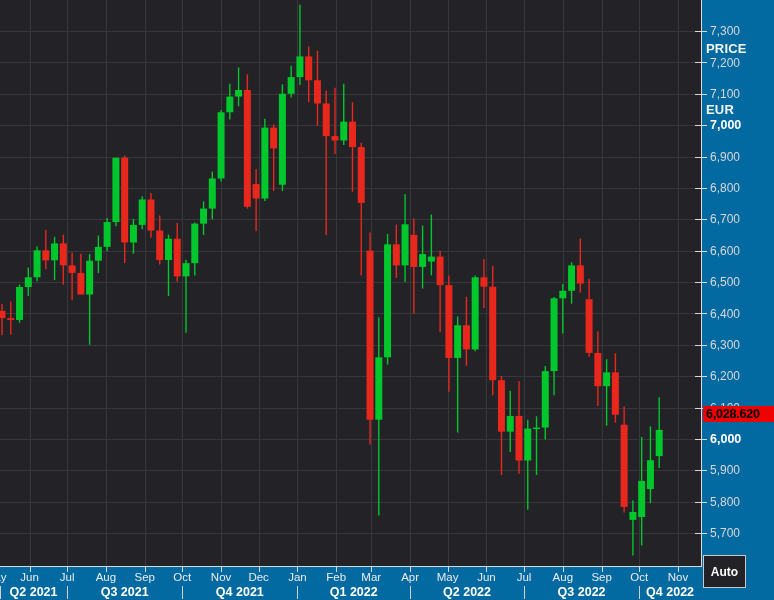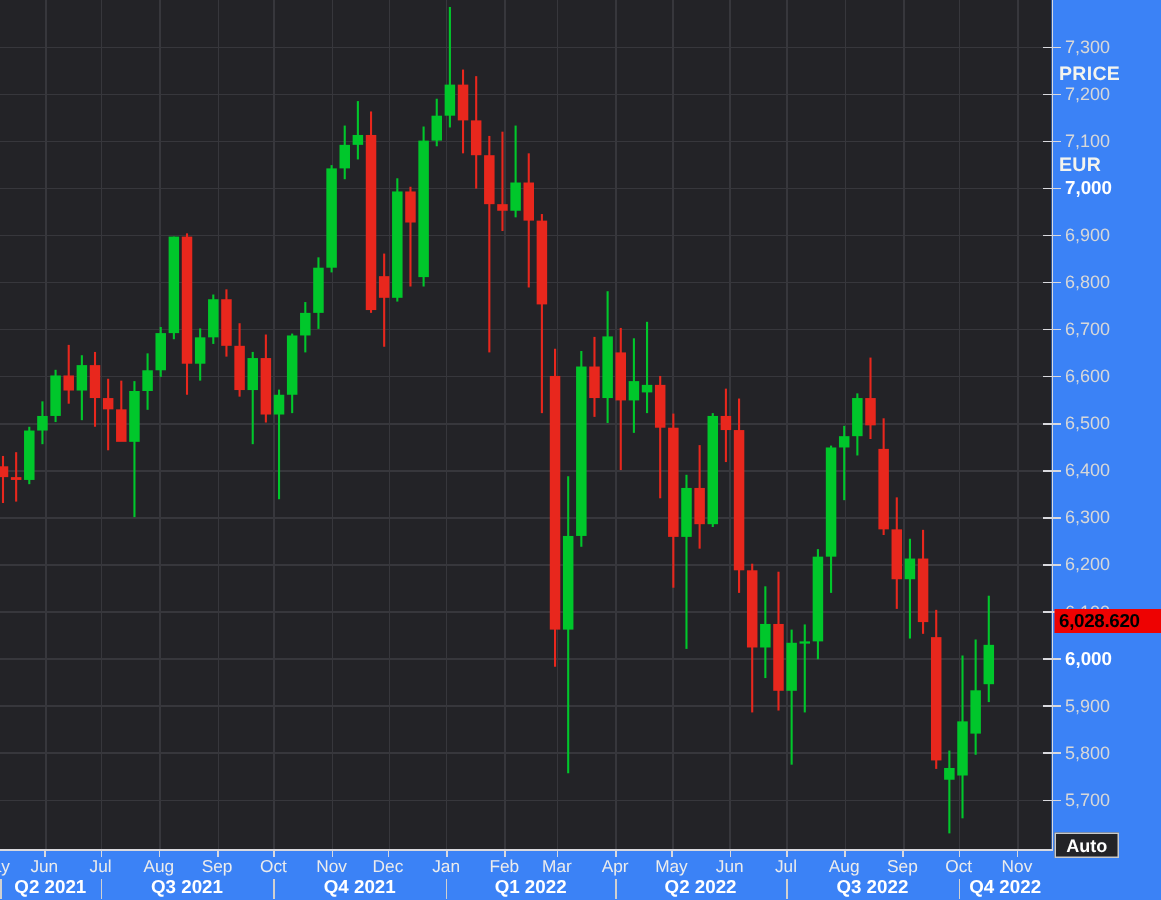--- a/index.html
+++ b/index.html
@@ -1,26 +1,26 @@
 <!DOCTYPE html>
 <html><head>
 <meta charset="utf-8">
 <style>
   html,body{margin:0;padding:0;background:#1e1e22;}
   .stage{position:relative;width:774px;height:600px;overflow:hidden;
-         background:#3b82f6;font-family:"Liberation Sans",sans-serif;}
+         background:#0369a1;font-family:"Liberation Sans",sans-serif;}
   .stage svg{position:absolute;left:0;top:0;}
   .axis-title{position:absolute;left:706px;top:-5px;z-index:3;
               color:#f4f4ee;font-size:13px;font-weight:bold;line-height:13.5px;
               letter-spacing:.2px;white-space:pre;}
   .axis-title span{display:block;margin-top:20px;}
   .price-tag{position:absolute;left:703px;top:406px;width:71px;height:16px;z-index:3;
              background:#ee0202;color:#000;font-size:12.5px;font-weight:bold;
              line-height:16px;padding-left:3px;box-sizing:border-box;letter-spacing:-.2px;}
-  .auto-btn{position:absolute;left:703px;top:555px;width:43px;height:17px;z-index:3;
+  .auto-btn{position:absolute;left:703px;top:555px;width:43px;height:33px;z-index:3;
             background:#232327;border:1px solid #c9c9c9;color:#fff;
             font-family:"Liberation Sans",sans-serif;font-size:12px;font-weight:bold;
             line-height:14px;text-align:center;padding:0;box-sizing:border-box;}
 </style>
 </head>
 <body>
 
 <div class="stage">
   <svg id="chart" width="774" height="600">
       <rect x="0" y="0" width="701" height="566" fill="#232327"></rect>

